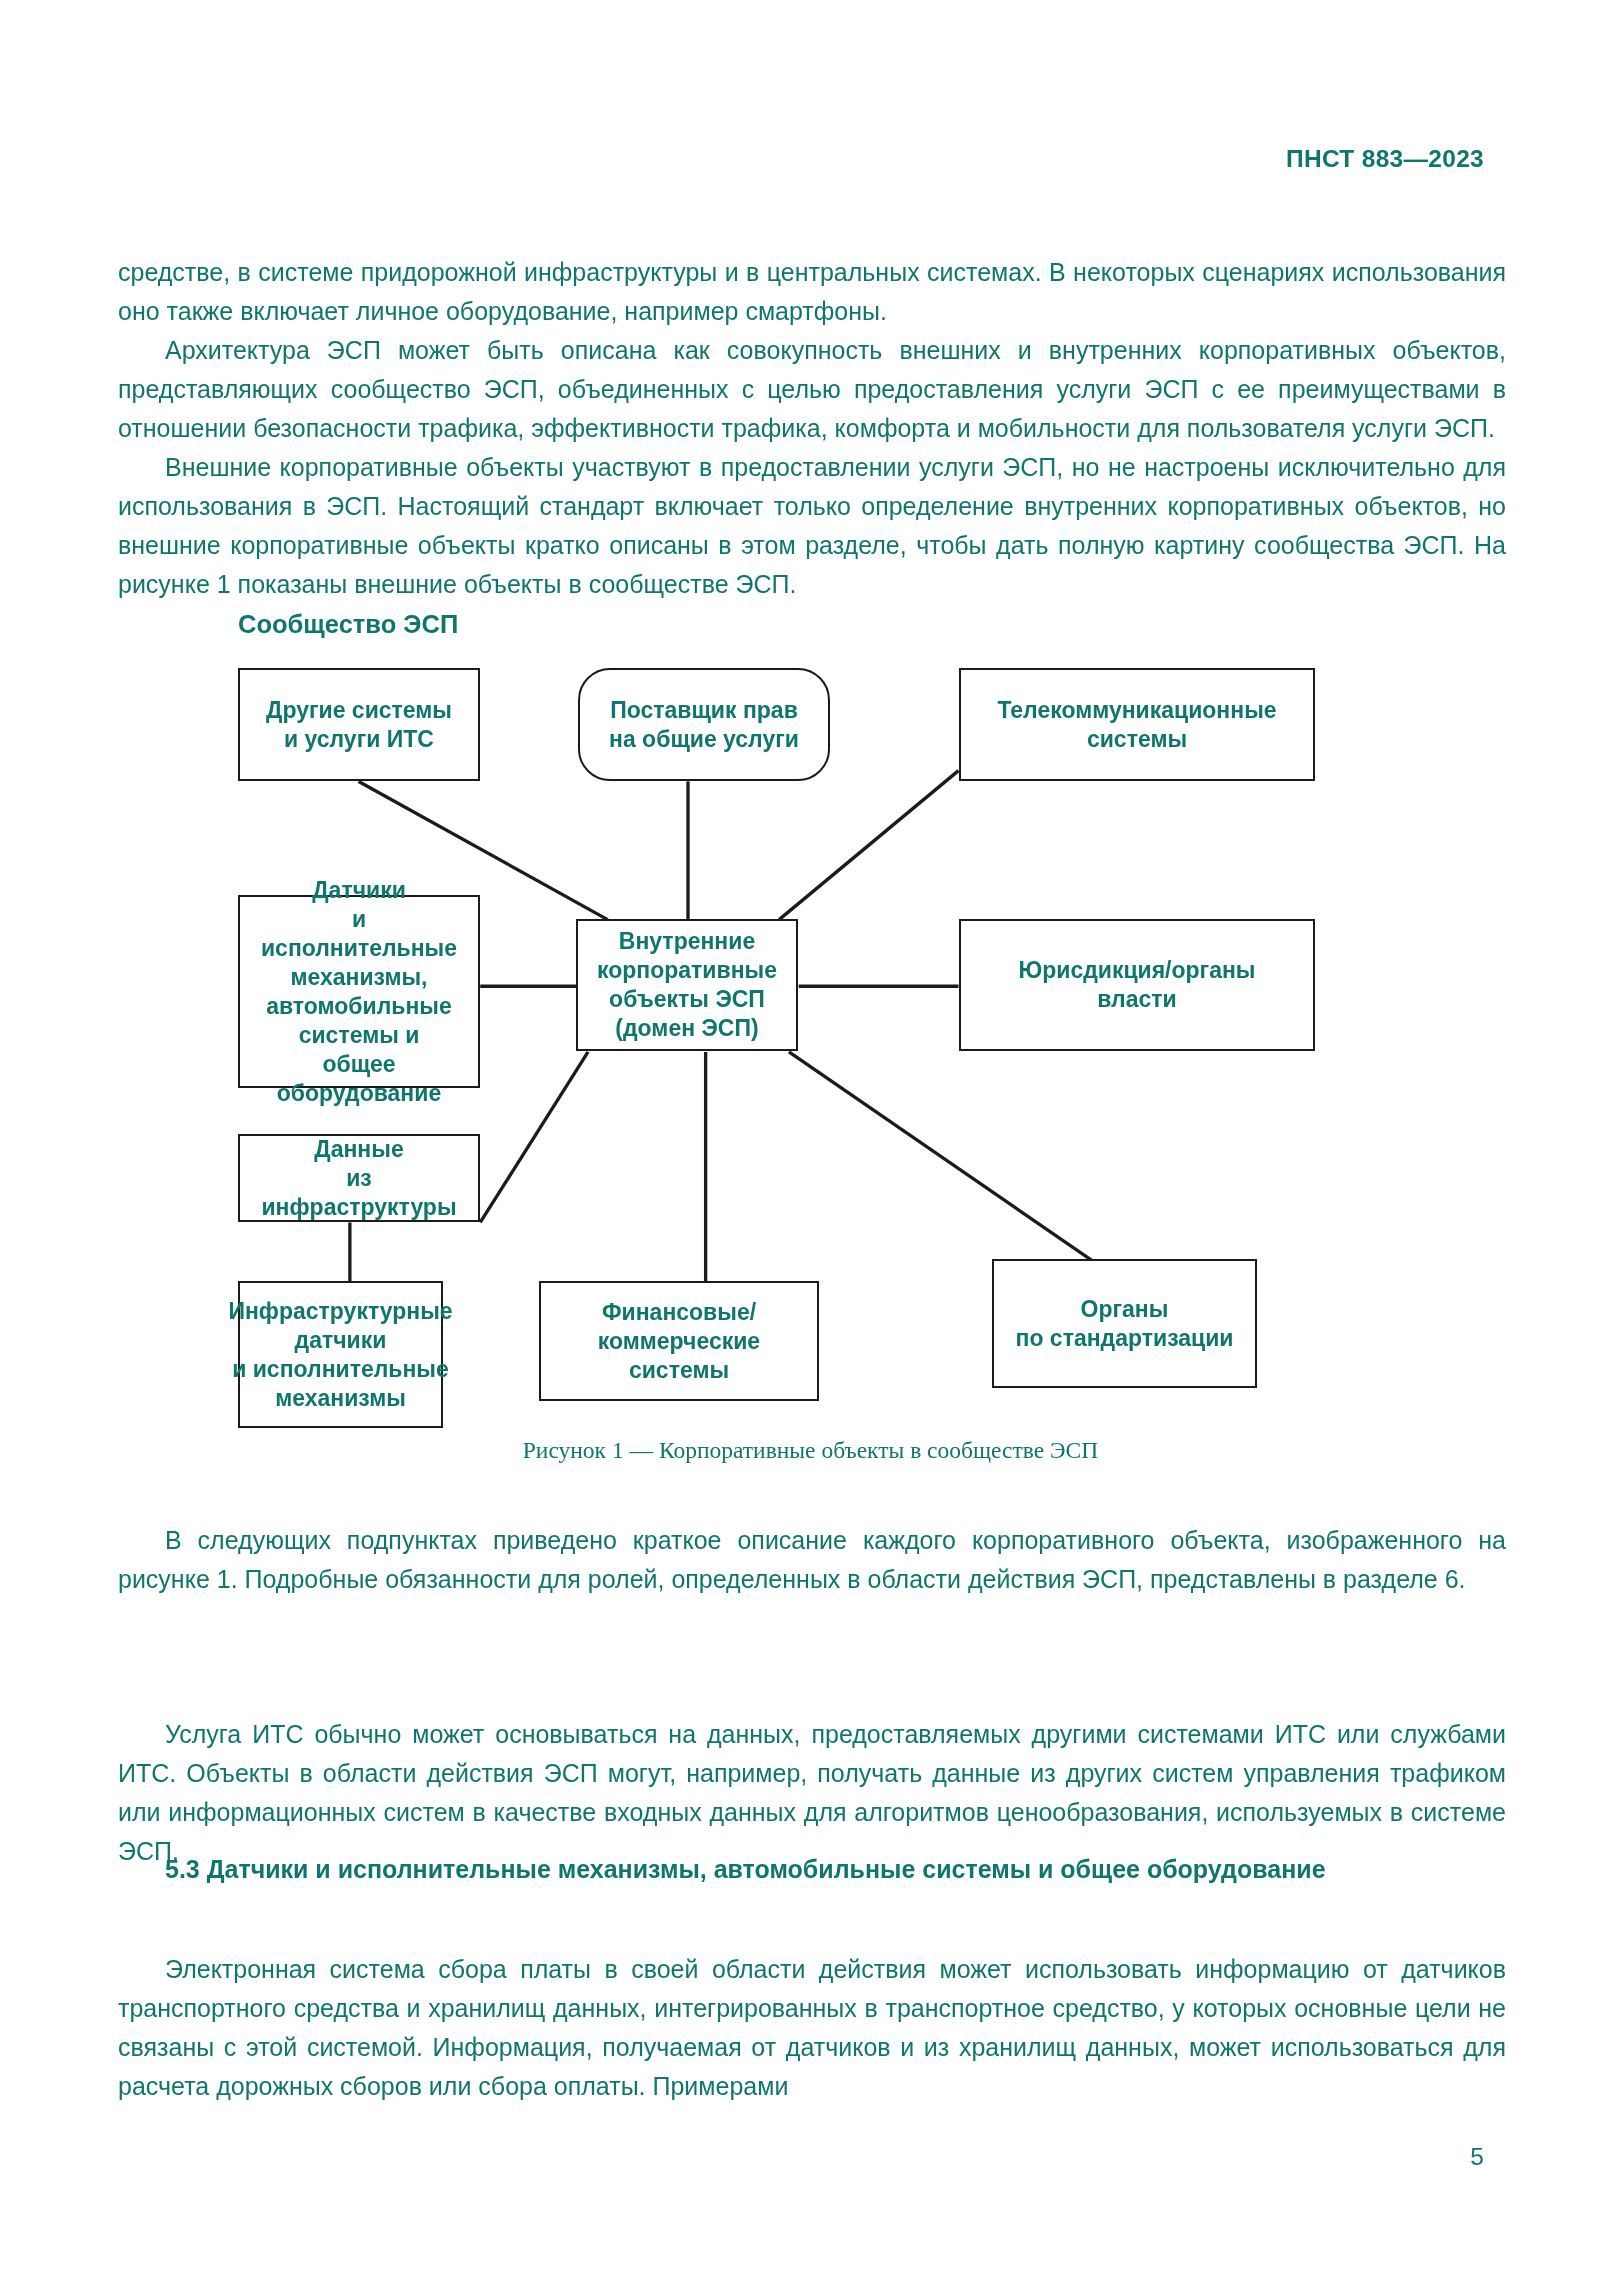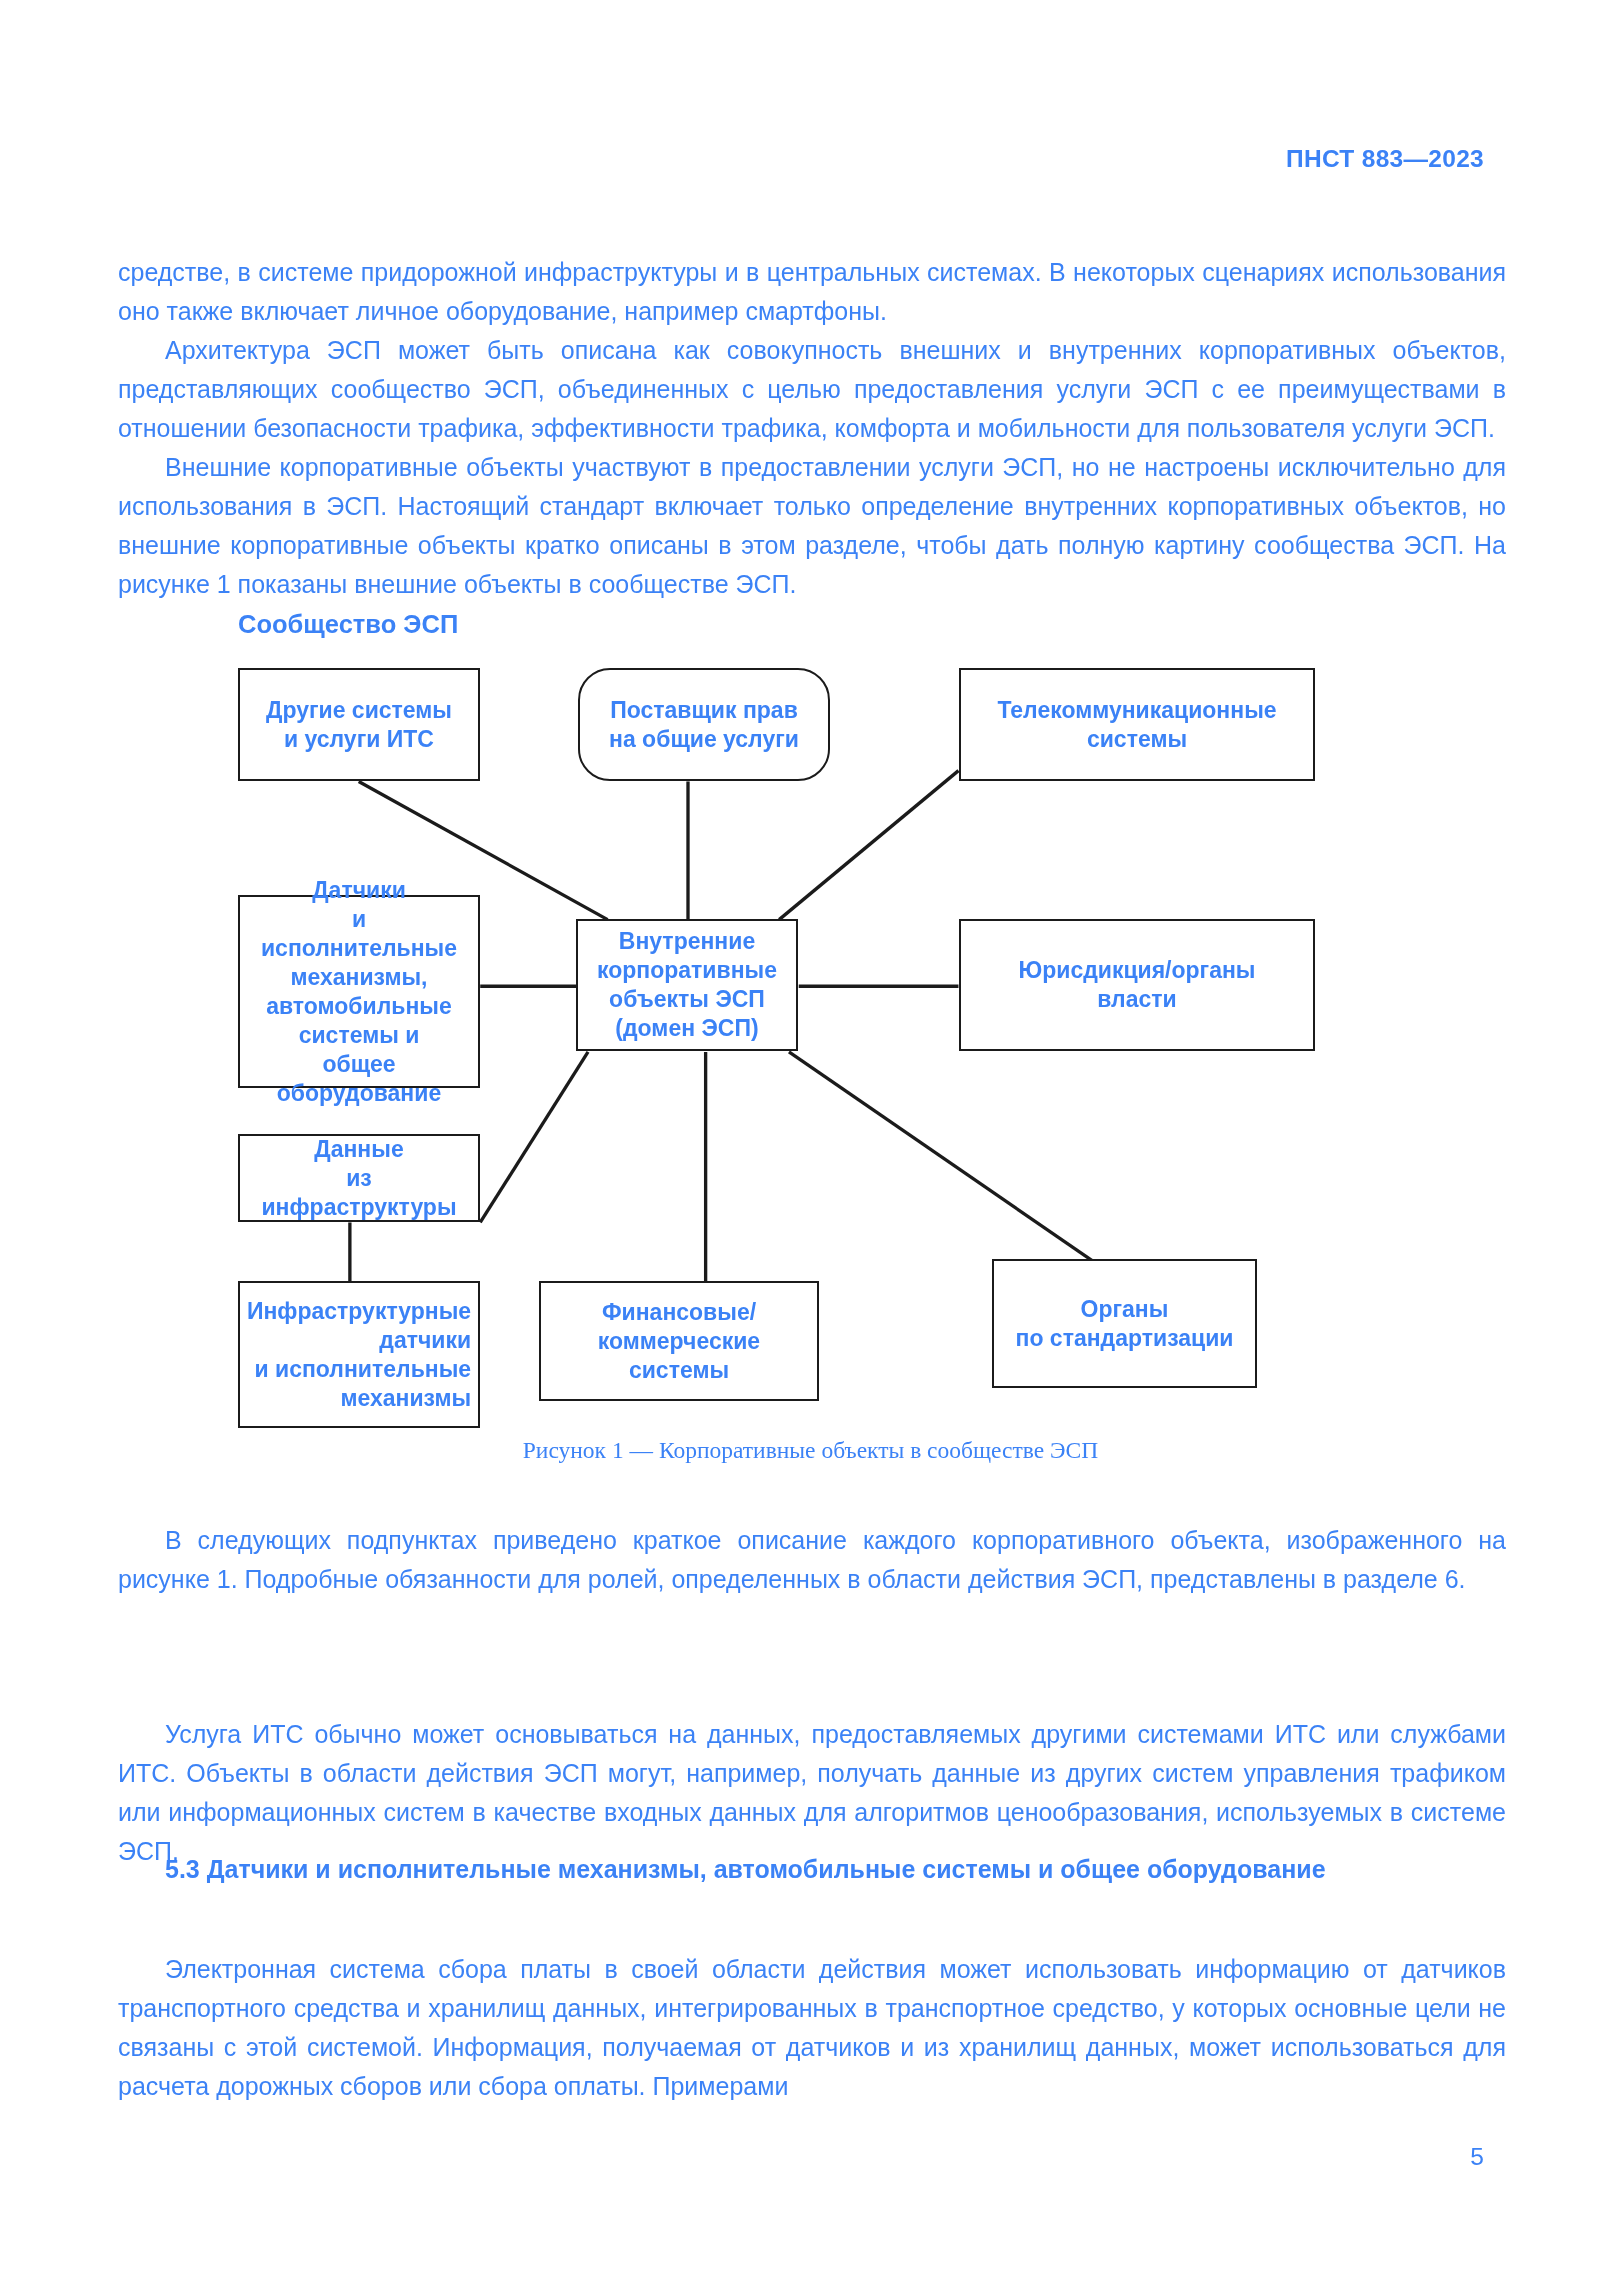--- a/index.html
+++ b/index.html
@@ -7,21 +7,21 @@
     margin: 0;
     padding: 0;
     background: #ffffff;
   }
   .page {
     position: relative;
     width: 1621px;
     height: 2293px;
     background: #ffffff;
     font-family: "Liberation Sans", "DejaVu Sans", sans-serif;
-    color: #3b82f6;
+    color: #0f766e;
     overflow: hidden;
     box-sizing: border-box;
     text-decoration: underline;
   }
 
   
   .running-head {
     position: absolute;
     top: 145px;
     right: 137px;
@@ -199,21 +199,21 @@
               <span>Юрисдикция/органы</span>
               <span>власти</span>
             </div>
           </div>
           <div class="node" style="left: 238px; top: 1134px; width: 242px; height: 88px; border-color: rgb(27, 27, 27);">
             <div>
               <span>Данные</span>
               <span>из инфраструктуры</span>
             </div>
           </div>
-          <div class="node" style="left: 238px; top: 1281px; width: 242px; height: 147px; border-color: rgb(27, 27, 27); text-align: right;">
+          <div class="node" style="left: 238px; top: 1281px; width: 205px; height: 147px; border-color: rgb(27, 27, 27);">
             <div>
               <span>Инфраструктурные</span>
               <span>датчики</span>
               <span>и исполнительные</span>
               <span>механизмы</span>
             </div>
           </div>
           <div class="node" style="left: 539px; top: 1281px; width: 280px; height: 120px; border-color: rgb(27, 27, 27);">
             <div>
               <span>Финансовые/коммерческие</span>

